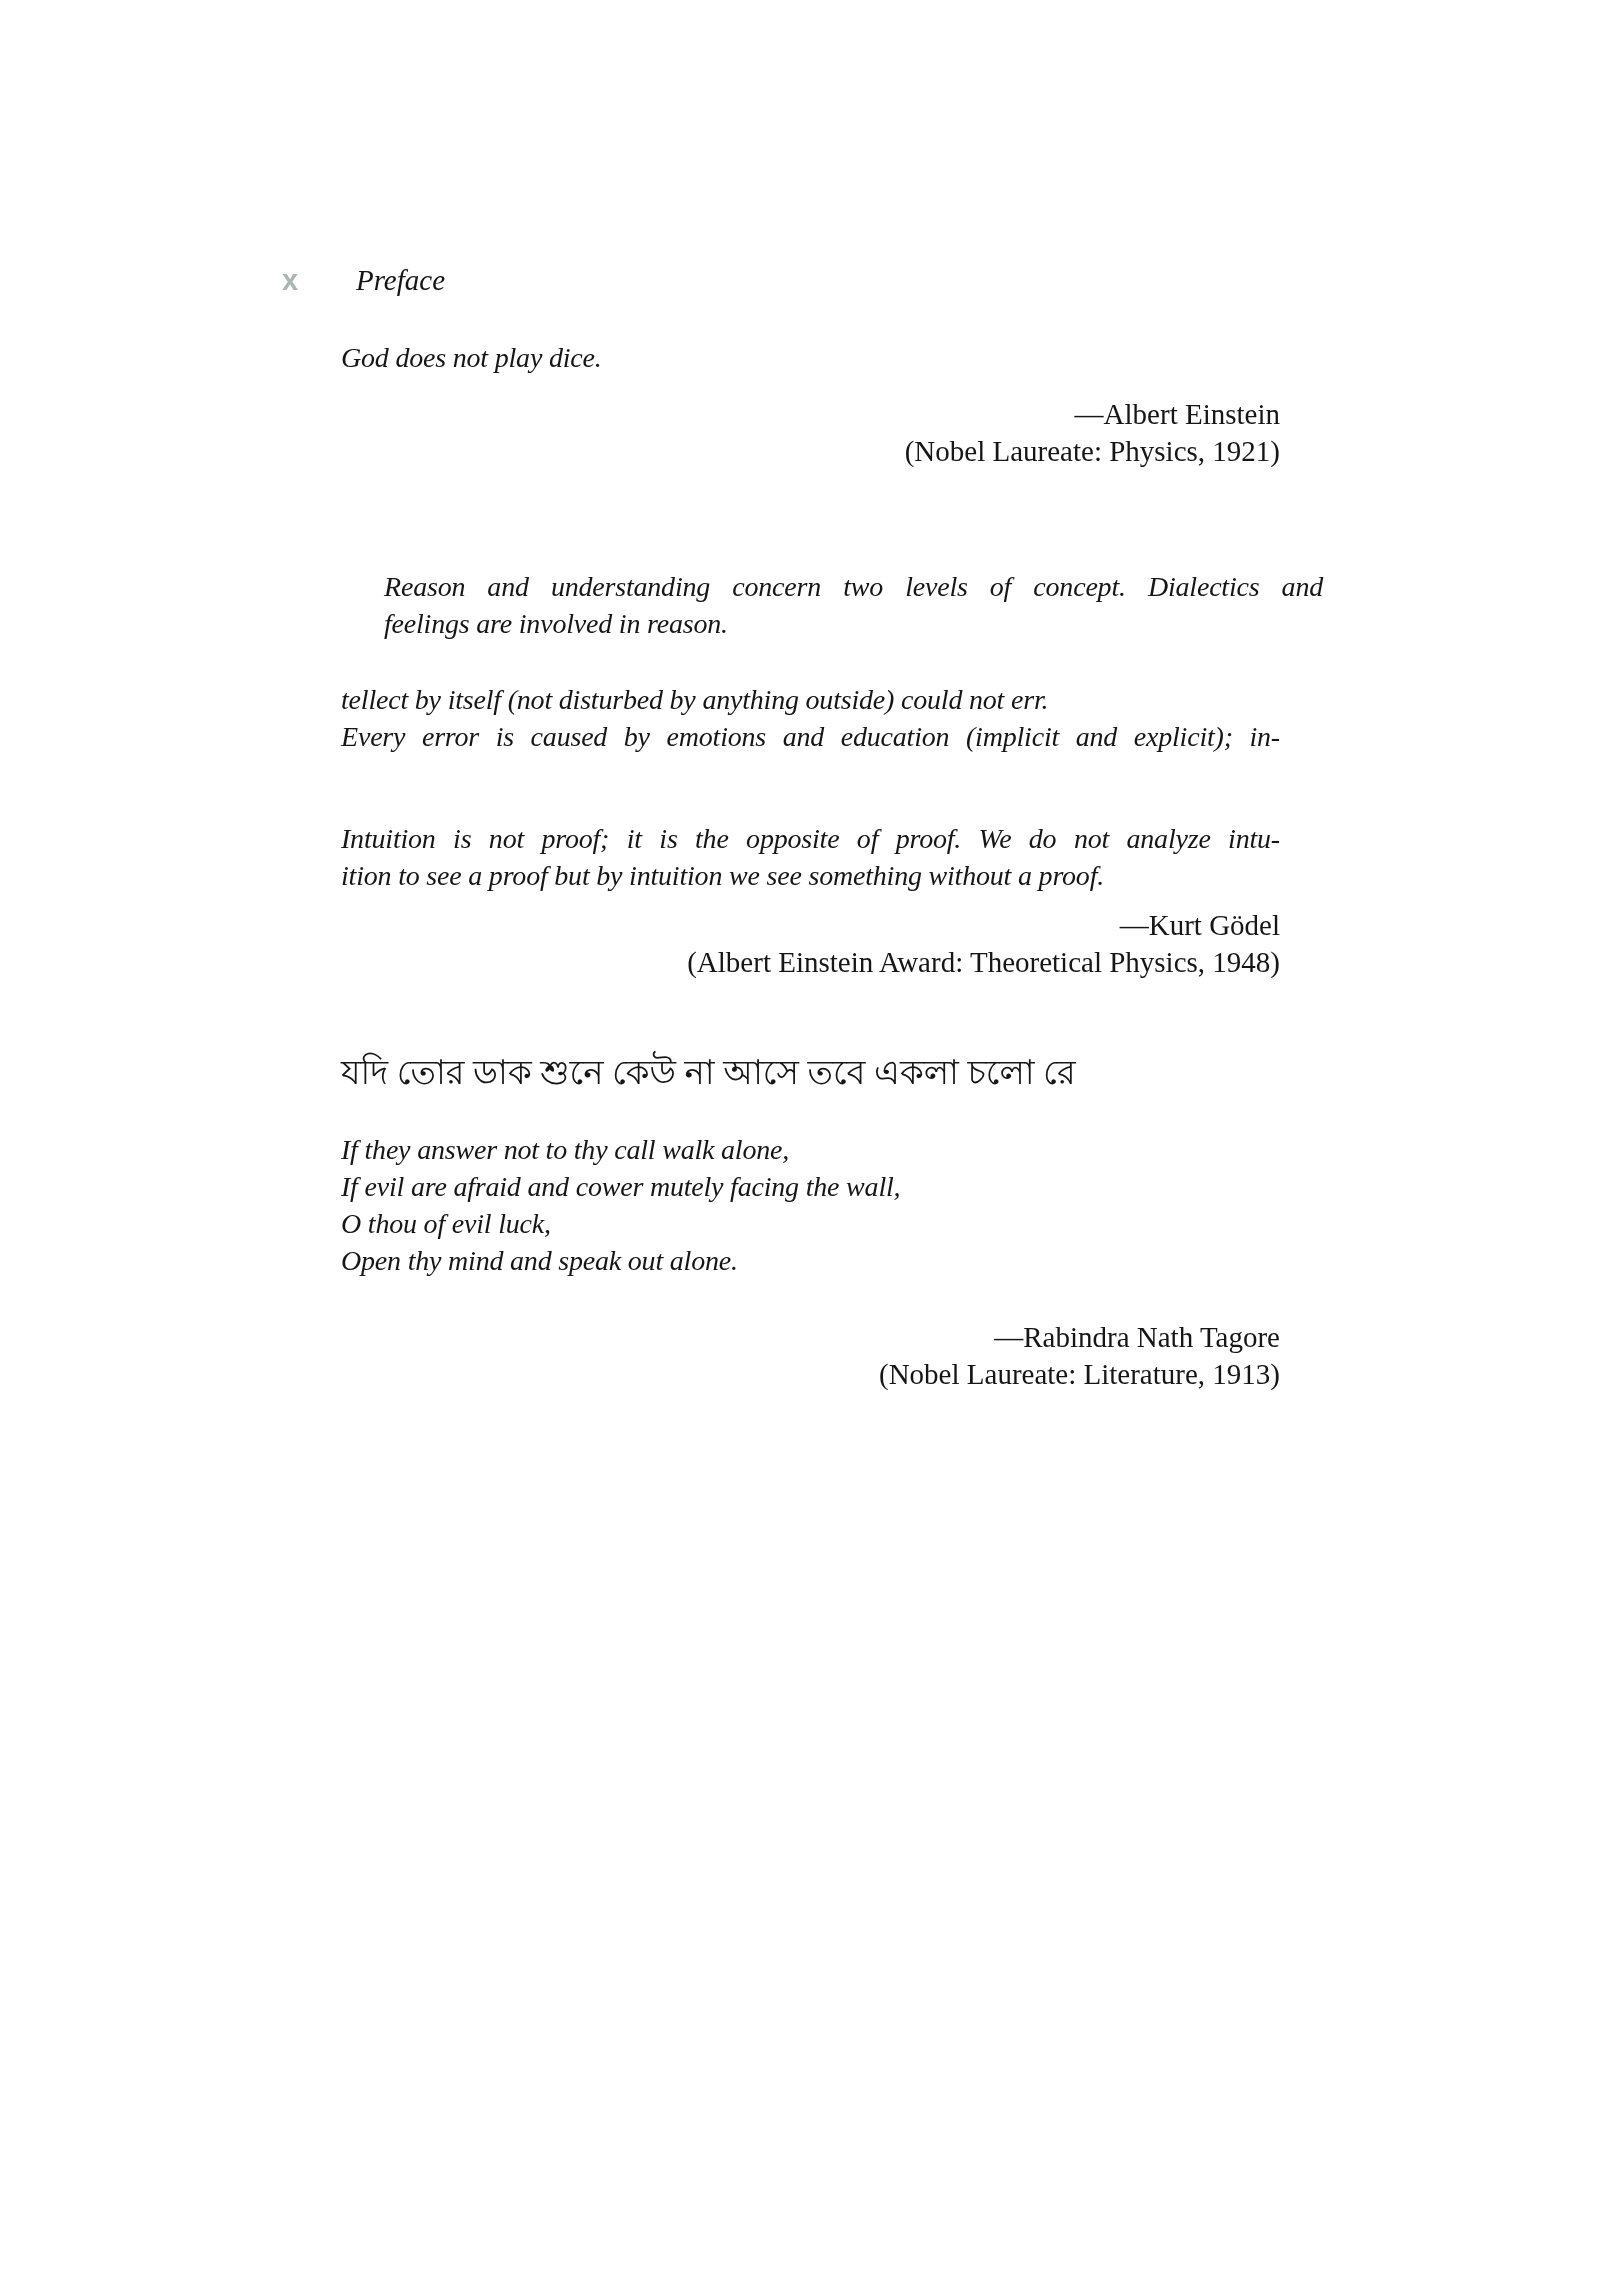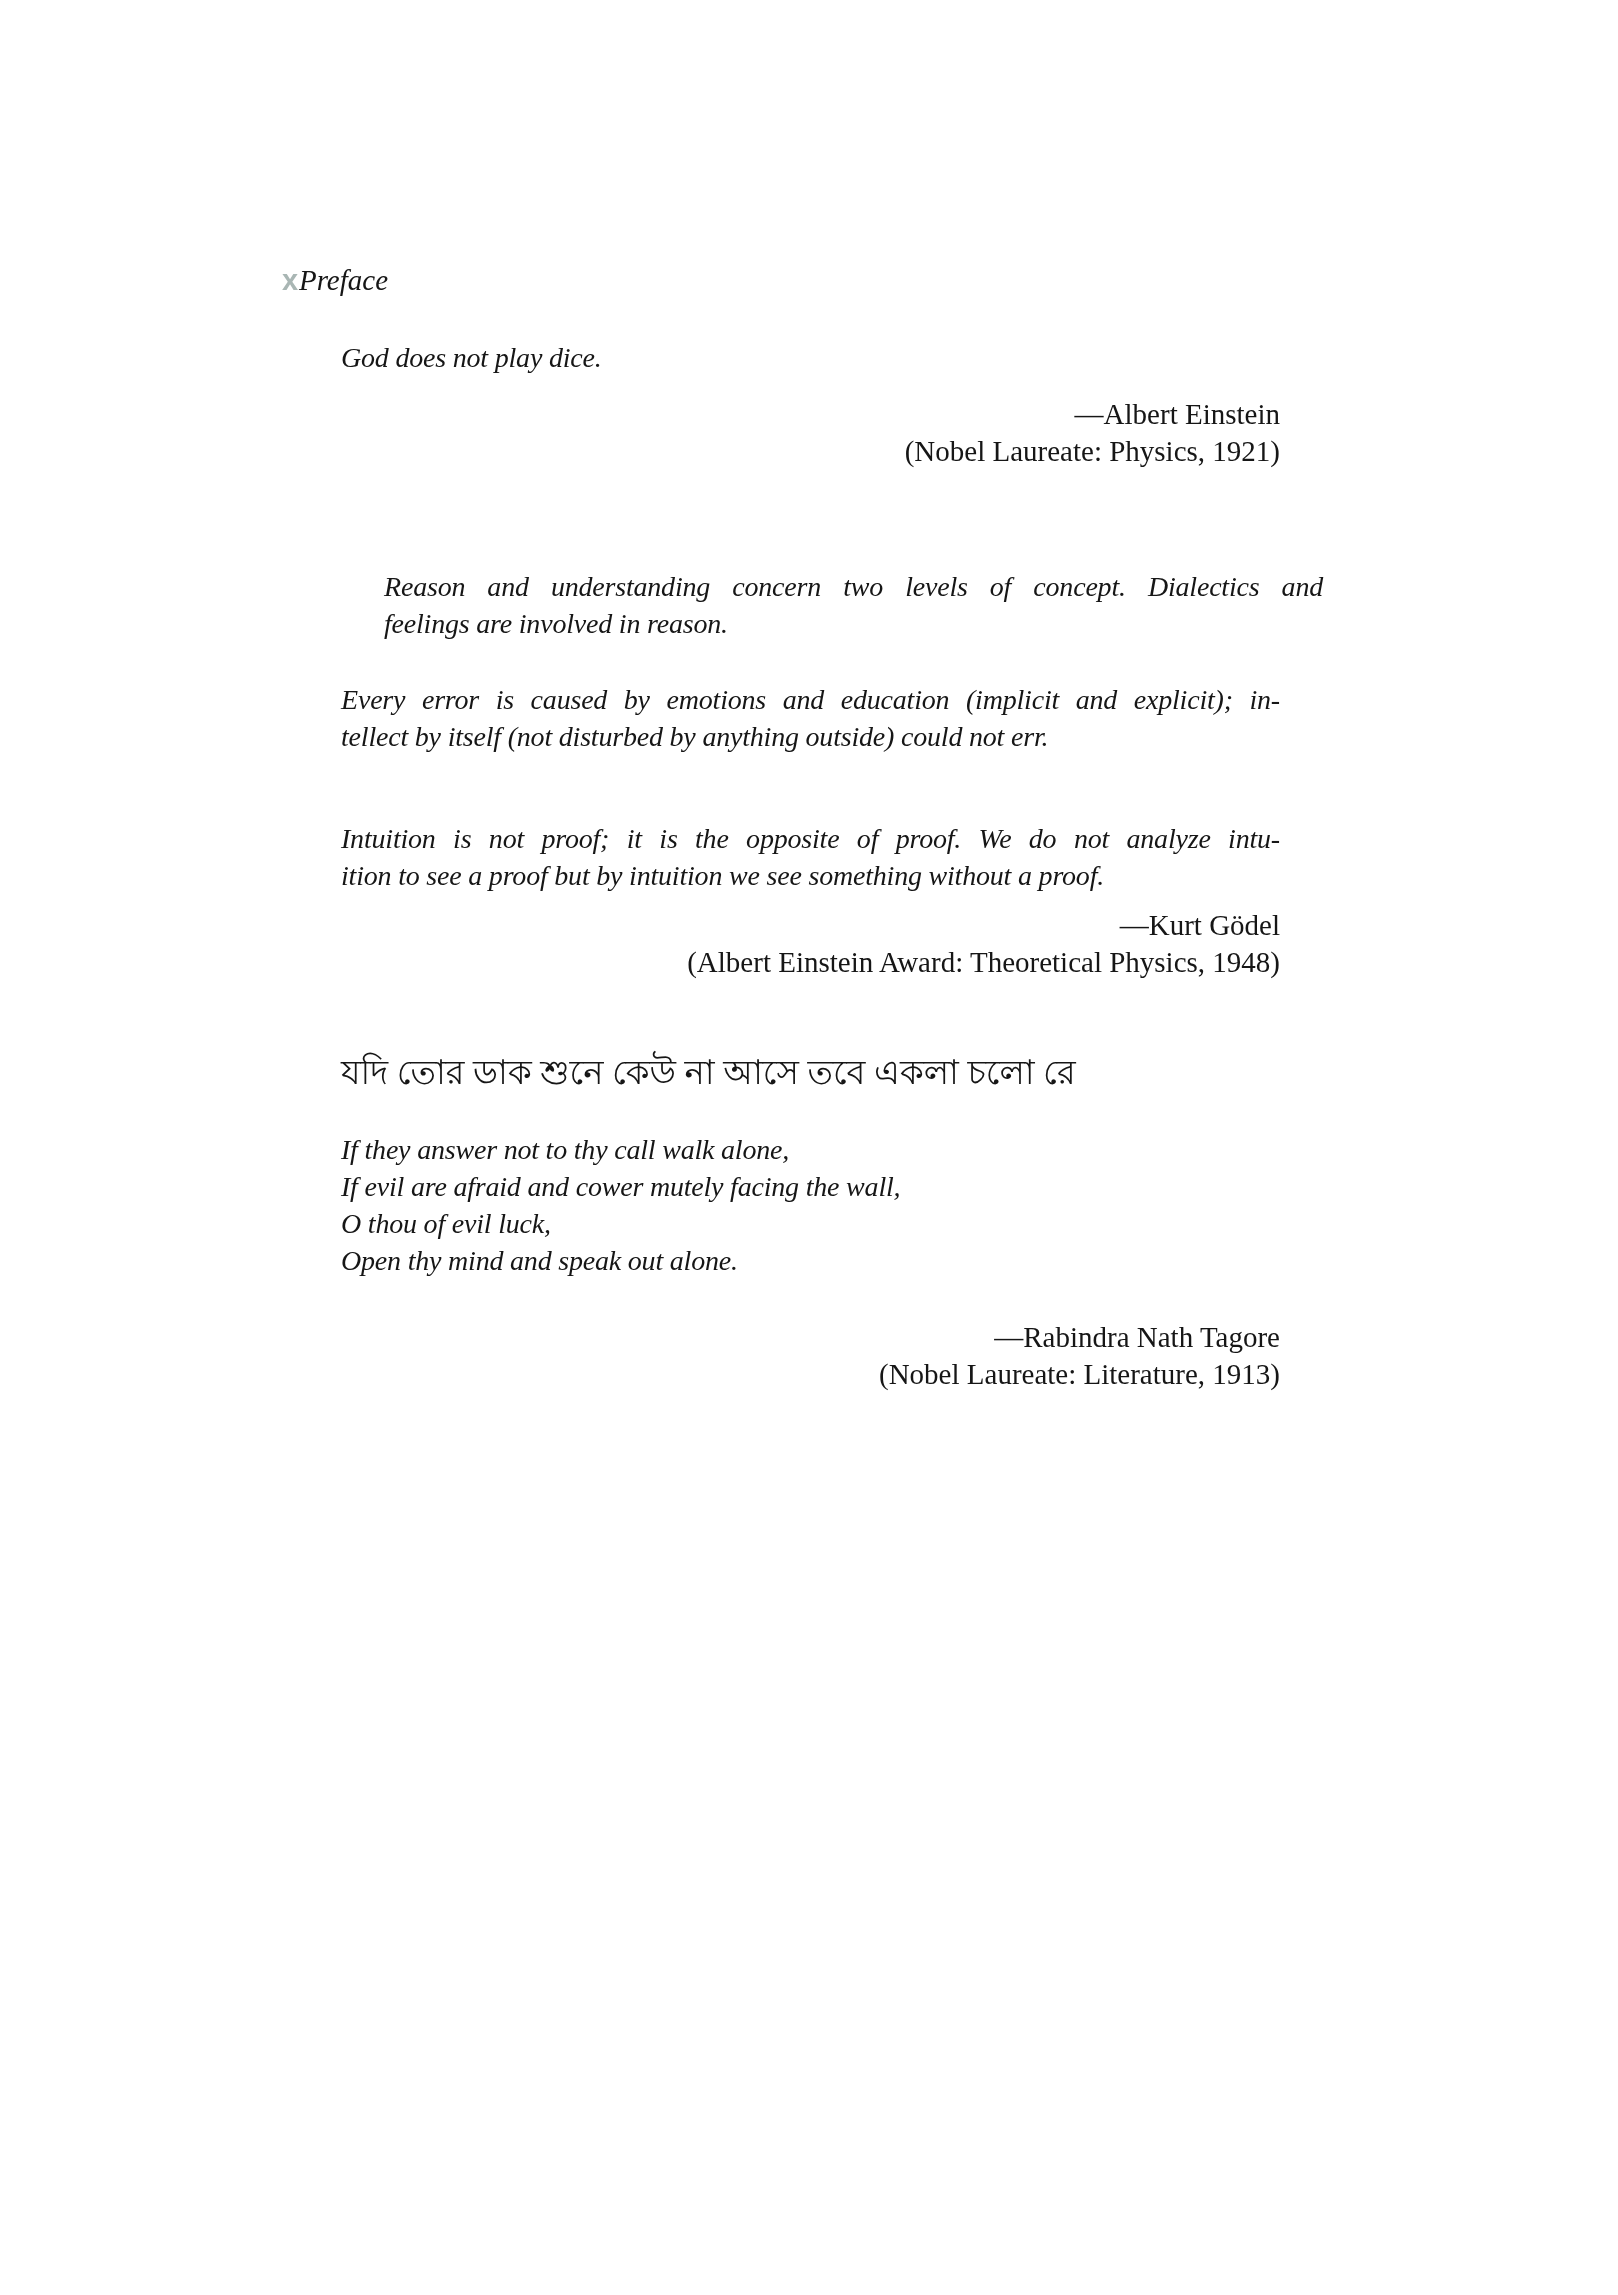--- a/index.html
+++ b/index.html
@@ -29,20 +29,21 @@
     font-family: "Liberation Sans", sans-serif;
     font-weight: 700;
     font-size: 29px;
     line-height: 35px;
     letter-spacing: 0.8px;
   }
   .head-title {
     font-style: italic;
     font-size: 29px;
     line-height: 35px;
+    margin-left: 57px;
   }
 
   
   .content {
     left: 341px;
     width: 939px;
   }
   .quote-line, .para-line, .poem-line {
     font-style: italic;
     font-size: 28px;
@@ -87,22 +88,22 @@
   <div class="abs content attribution" style="top:396px;">
     <span class="who">—Albert Einstein</span>
     <span class="cred">(Nobel Laureate: Physics, 1921)</span>
   </div>
 
   <div class="abs content" style="top:568px;margin-left:43px;">
     <div class="para-line justified">Reason and understanding concern two levels of concept. Dialectics and</div>
     <div class="para-line">feelings are involved in reason.</div>
   </div>
   <div class="abs content" style="top:681px;">
+    <div class="para-line">tellect by itself (not disturbed by anything outside) could not err.</div>
     <div class="para-line justified">Every error is caused by emotions and education (implicit and explicit); in-</div>
-    <div class="para-line">tellect by itself (not disturbed by anything outside) could not err.</div>
   </div>
   <div class="abs content" style="top:820px;">
     <div class="para-line justified">Intuition is not proof; it is the opposite of proof. We do not analyze intu-</div>
     <div class="para-line">ition to see a proof but by intuition we see something without a proof.</div>
   </div>
   <div class="abs content attribution" style="top:907px;">
     <span class="who">—Kurt Gödel</span>
     <span class="cred">(Albert Einstein Award: Theoretical Physics, 1948)</span>
   </div>
 

